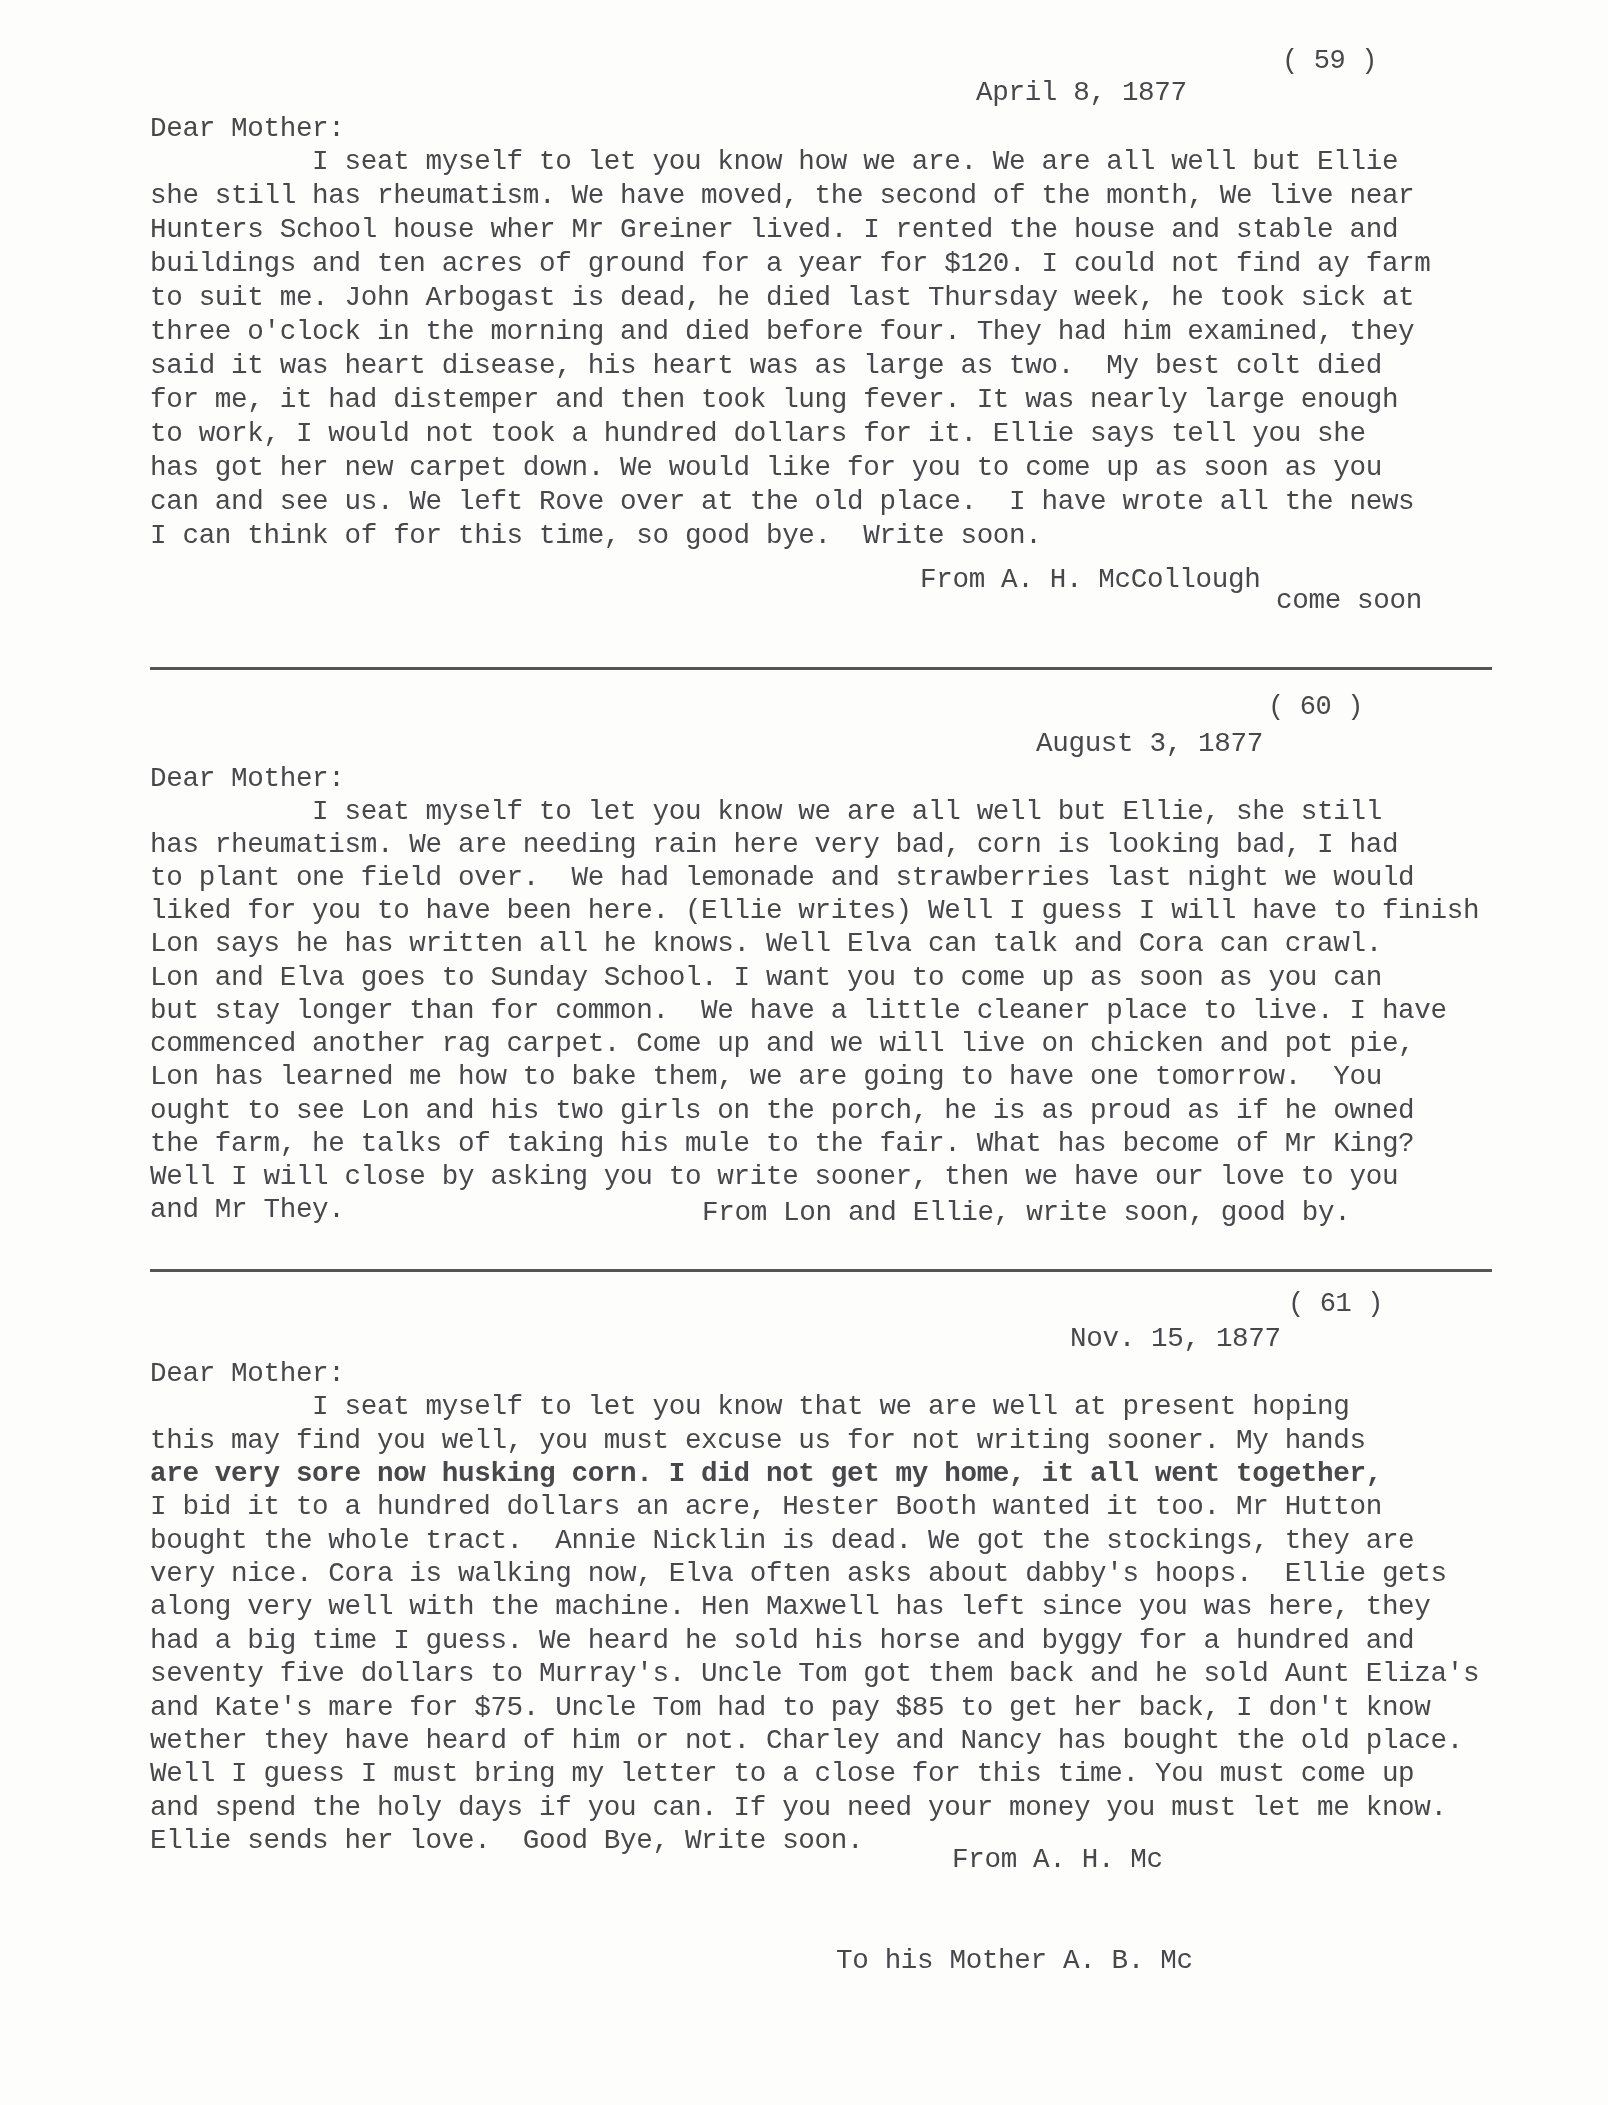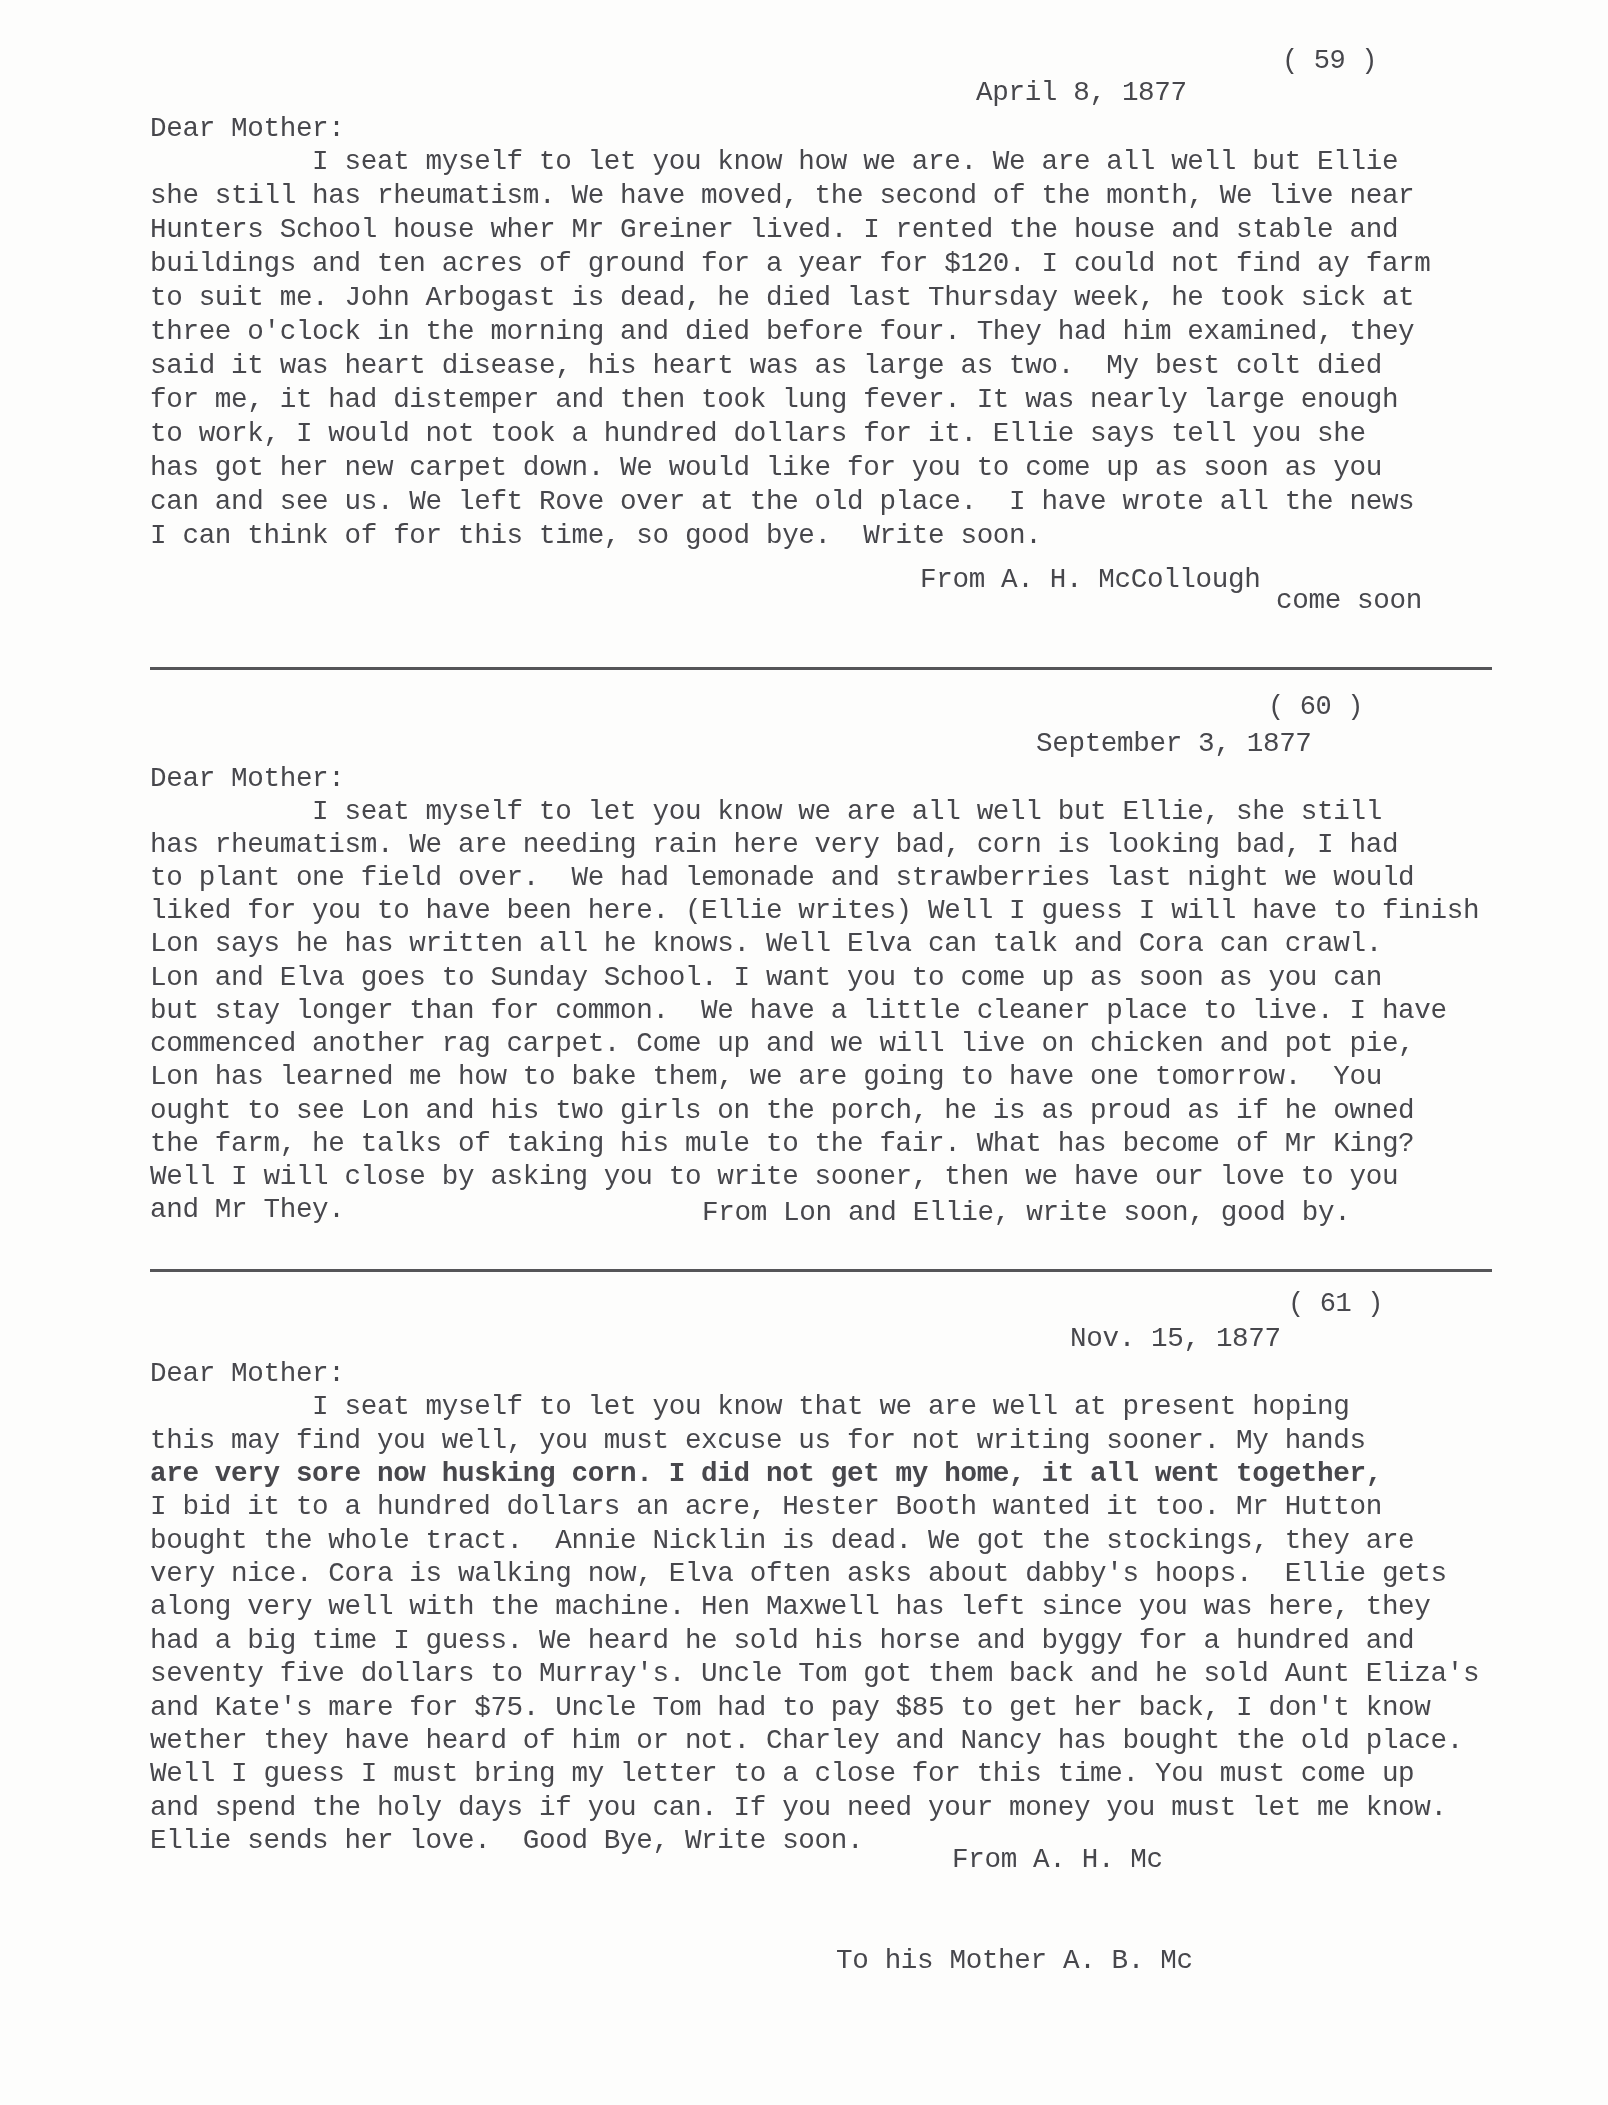--- a/index.html
+++ b/index.html
@@ -53,21 +53,21 @@
     <div class="t body-line" style="top:485px;">can and see us. We left Rove over at the old place.  I have wrote all the news</div>
     <div class="t body-line" style="top:519px;">I can think of for this time, so good bye.  Write soon.</div>
     <div class="t" style="left:920px; top:563px;">From A. H. McCollough</div>
     <div class="t" style="left:1276px; top:584px;">come soon</div>
   </div>
 
   <div class="rule" style="top:667px;"></div>
 
   <div>
     <div class="t num" style="left:1268px; top:690px;">( 60 )</div>
-    <div class="t" style="left:1036px; top:727px;">September 3, 1877</div>
+    <div class="t" style="left:1036px; top:727px;">August 3, 1877</div>
     <div class="t body-line" style="top:762px;">Dear Mother:</div>
     <div class="t body-line" style="top:795px;">          I seat myself to let you know we are all well but Ellie, she still</div>
     <div class="t body-line" style="top:828px;">has rheumatism. We are needing rain here very bad, corn is looking bad, I had</div>
     <div class="t body-line" style="top:861px;">to plant one field over.  We had lemonade and strawberries last night we would</div>
     <div class="t body-line" style="top:894px;">liked for you to have been here. (Ellie writes) Well I guess I will have to finish</div>
     <div class="t body-line" style="top:927px;">Lon says he has written all he knows. Well Elva can talk and Cora can crawl.</div>
     <div class="t body-line" style="top:961px;">Lon and Elva goes to Sunday School. I want you to come up as soon as you can</div>
     <div class="t body-line" style="top:994px;">but stay longer than for common.  We have a little cleaner place to live. I have</div>
     <div class="t body-line" style="top:1027px;">commenced another rag carpet. Come up and we will live on chicken and pot pie,</div>
     <div class="t body-line" style="top:1060px;">Lon has learned me how to bake them, we are going to have one tomorrow.  You</div>

